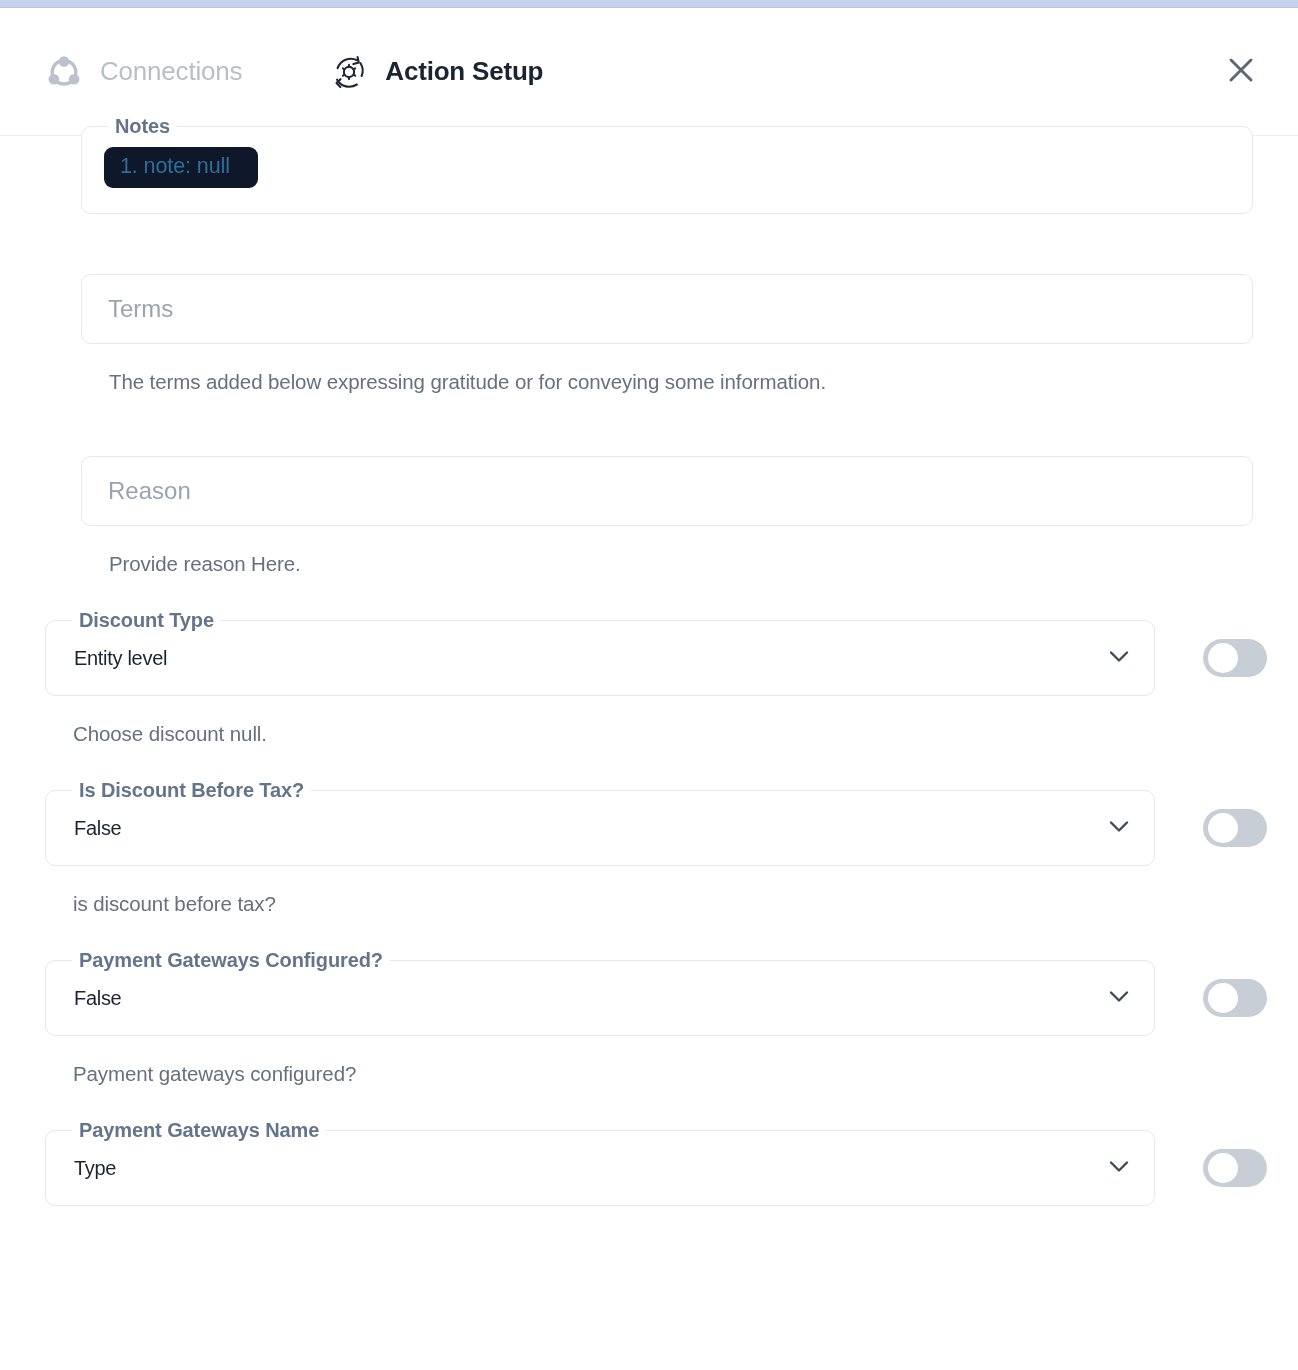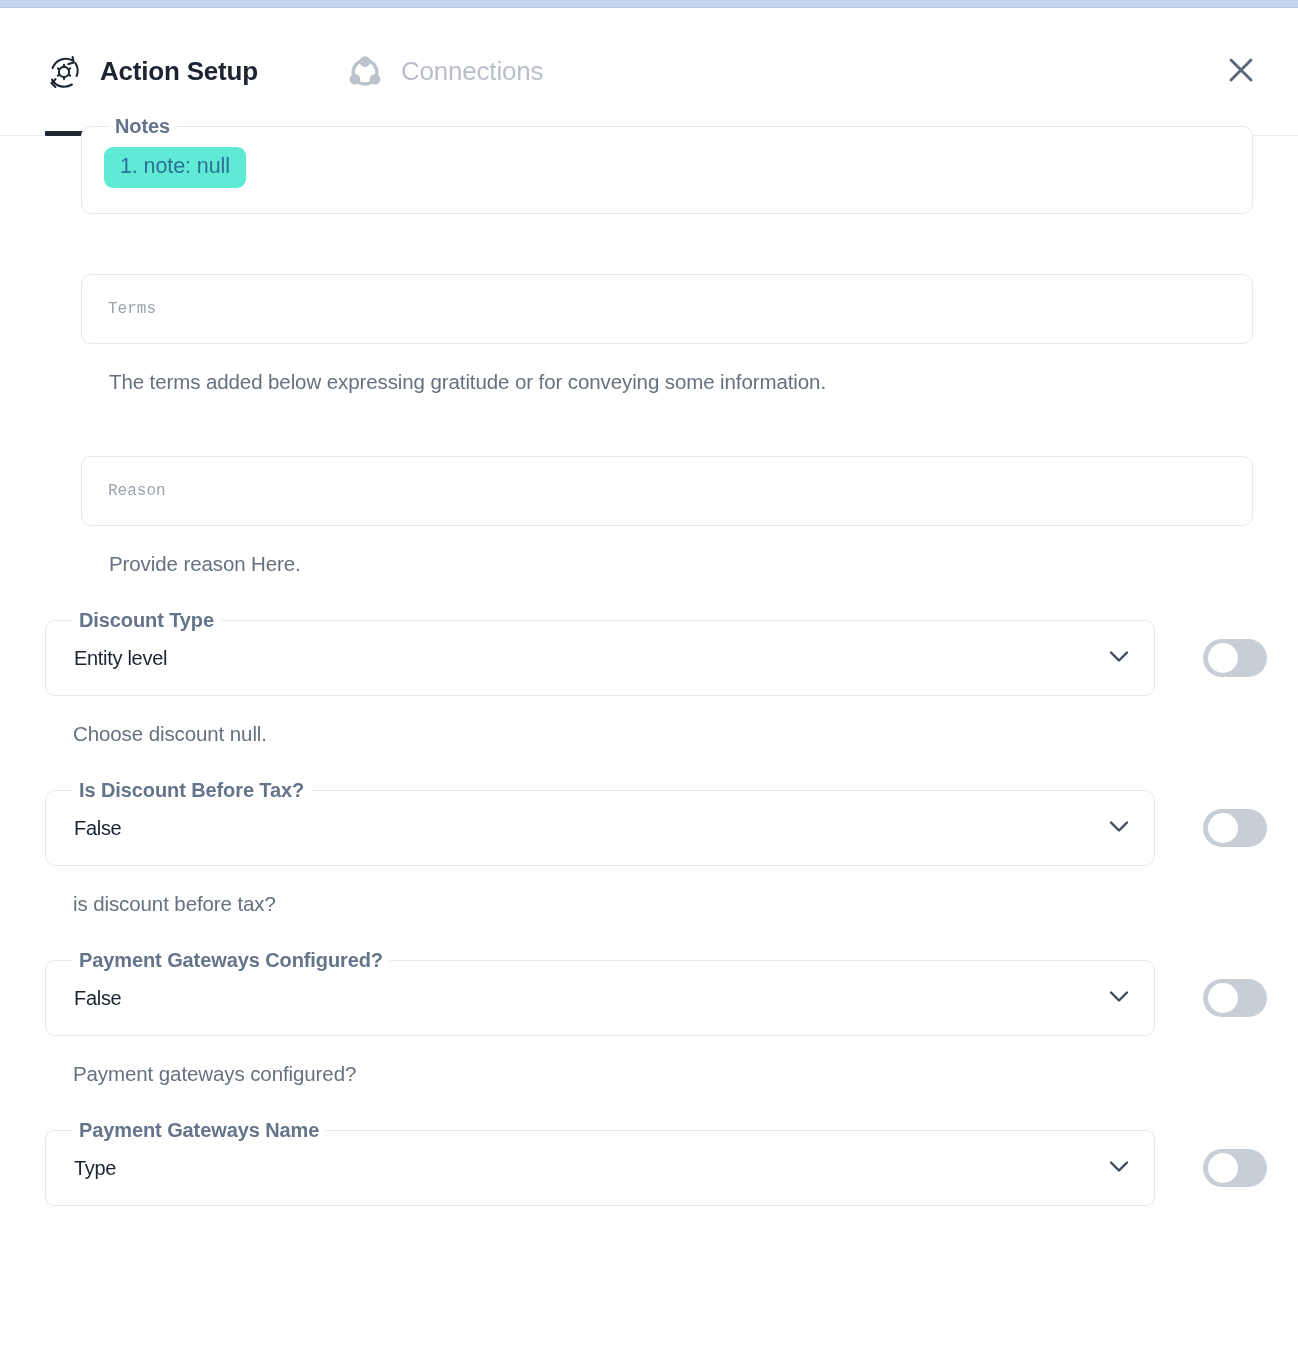--- a/index.html
+++ b/index.html
@@ -100,38 +100,38 @@
     color: #66707e;
     font-weight: 400;
     letter-spacing: -0.1px;
   }
 
   
   .notes-wrap { margin-top: -10px; }
   .notes-box { min-height: 88px; padding: 20px 22px; }
   .chip {
     display: inline-block;
-    background: #5eead4;
+    background: #0f172a;
     color: #2e6f97;
     border-radius: 9px;
-    padding: 7px 16px 9px 16px;
+    padding: 7px 28px 9px 16px;
     font-size: 21.5px;
     font-weight: 500;
     letter-spacing: -0.1px;
   }
 
   
   .text-input {
     width: 100%;
     height: 70px;
     border: 1px solid #e6e8ea;
     border-radius: 10px;
     background: #fff;
-    font-family: Liberation Mono, monospace;
-    font-size: 16px;
+    font-family: Liberation Sans, sans-serif;
+    font-size: 24px;
     color: #1b2430;
     padding: 0 26px;
     outline: none;
   }
   .text-input::placeholder { color: #9aa3af; opacity: 1; }
 
   
   .select-row {
     display: flex;
     align-items: center;
@@ -177,48 +177,48 @@
   .gap-a { height: 60px; }
   .gap-b { height: 62px; }
   .gap-c { height: 44px; }
 </style>
 </head>
 <body>
 
 <div class="top-strip"></div>
 
 <div class="header">
+
+  <div class="tab inactive">
+    <span class="tab-icon">
+      <svg viewBox="0 0 38 38" width="38" height="38">
+        <path d="M19 7.5a11.8 11.8 0 0 1 10.2 17.7 11.8 11.8 0 0 1-20.4 0A11.8 11.8 0 0 1 19 7.5z" fill="none" stroke="#bcc2cc" stroke-width="3.4"></path>
+        <circle cx="19" cy="8.6" r="5.3" fill="#bcc2cc"></circle>
+        <circle cx="8.9" cy="26.2" r="5.3" fill="#bcc2cc"></circle>
+        <circle cx="29.1" cy="26.2" r="5.3" fill="#bcc2cc"></circle>
+      </svg>
+    </span>
+    <span class="tab-label">Connections</span>
+  </div>
 
   <div class="tab active">
     <span class="tab-icon">
       <svg viewBox="0 0 38 38" width="38" height="38" fill="none" stroke="#1f2734" stroke-width="2.1" stroke-linecap="round" stroke-linejoin="round">
         <path d="M30.5 10.2A14 14 0 0 1 31.6 23"></path>
         <path d="M7.6 15.2A14 14 0 0 1 27.2 7.3"></path>
         <path d="M7.1 26.7A14 14 0 0 0 26.9 31.5"></path>
         <path d="M27.6 4.1l1.2 5.5-5.4 1.5"></path>
         <path d="M10.4 34.1l-3.9-4 4-3.9"></path>
         <circle cx="19" cy="19" r="5.1"></circle>
         <path d="M19 11.9v1.7M19 24.4v1.7M25.1 15.4l-1.5.9M14.4 21.7l-1.5.9M25.1 22.6l-1.5-.9M14.4 16.3l-1.5-.9"></path>
       </svg>
     </span>
     <span class="tab-label">Action Setup</span>
   </div>
 
-  <div class="tab inactive">
-    <span class="tab-icon">
-      <svg viewBox="0 0 38 38" width="38" height="38">
-        <path d="M19 7.5a11.8 11.8 0 0 1 10.2 17.7 11.8 11.8 0 0 1-20.4 0A11.8 11.8 0 0 1 19 7.5z" fill="none" stroke="#bcc2cc" stroke-width="3.4"></path>
-        <circle cx="19" cy="8.6" r="5.3" fill="#bcc2cc"></circle>
-        <circle cx="8.9" cy="26.2" r="5.3" fill="#bcc2cc"></circle>
-        <circle cx="29.1" cy="26.2" r="5.3" fill="#bcc2cc"></circle>
-      </svg>
-    </span>
-    <span class="tab-label">Connections</span>
-  </div>
-
   <button class="close-btn">
     <span>
       <svg viewBox="0 0 30 30" width="30" height="30" fill="none" stroke="#5b6676" stroke-width="2.9" stroke-linecap="round">
         <path d="M5 5 L25 25 M25 5 L5 25"></path>
       </svg>
     </span>
   </button>
 </div>
 
 <div class="body">

